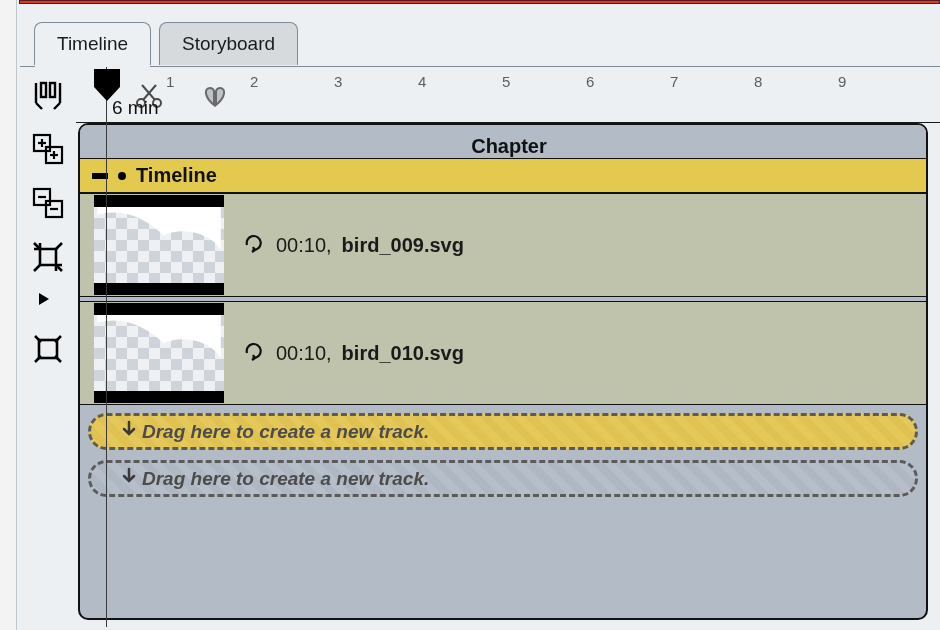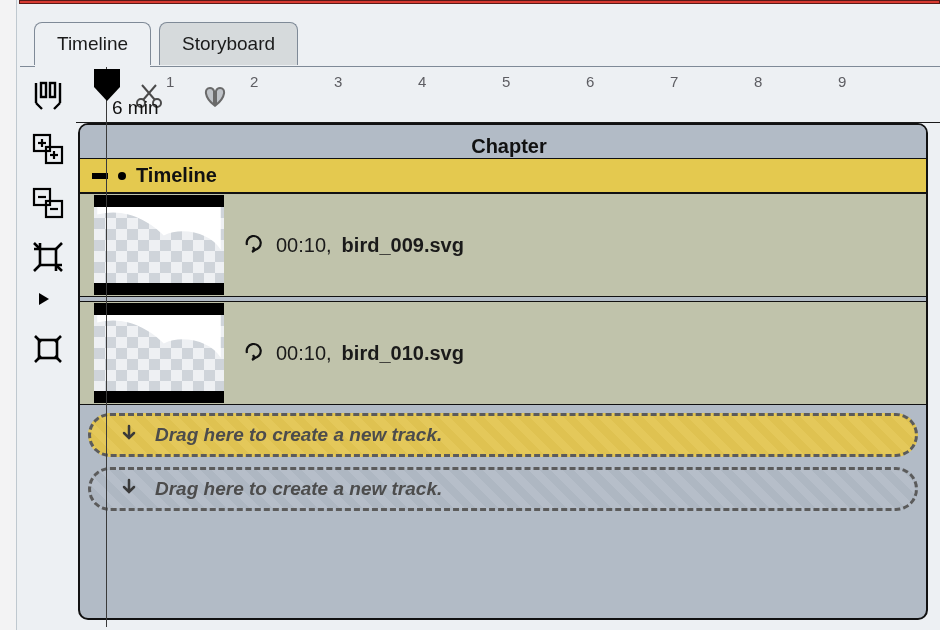--- a/index.html
+++ b/index.html
@@ -109,22 +109,22 @@
   }
   .bird{
     position:absolute; inset:0;
   }
   .bird svg{ width:100%; height:100%; }
   .clip-meta{ display:flex; align-items:center; gap:10px; font-size:20px; color:#1a1a1a;}
   .clip-meta .fname{ font-weight:700;}
   .loop-icn svg{ width:24px; height:24px; stroke:#111; fill:none; stroke-width:2.2;}
 
   .dropzone{
-    margin:8px 8px 0 8px; height:44px; border:3px dashed #5b5b5b; border-radius:24px;
-    display:flex; align-items:center; gap:16px; padding-left:28px;
+    margin:8px 8px 0 8px; height:37px; border:3px dashed #5b5b5b; border-radius:24px;
+    display:flex; align-items:center; gap:3px; padding-left:28px;
     font-size:19px; font-style:italic; font-weight:600; color:#4c4c4c;
     position:relative;
     text-align:right;
   }
   .dropzone.yellow{
     background: repeating-linear-gradient(45deg,#e4c85a 0 8px,#dfc251 8px 16px);
   }
   .dropzone.gray{
     background: repeating-linear-gradient(45deg,#b6bec9 0 8px,#aeb7c2 8px 16px);
     margin-top:10px;

